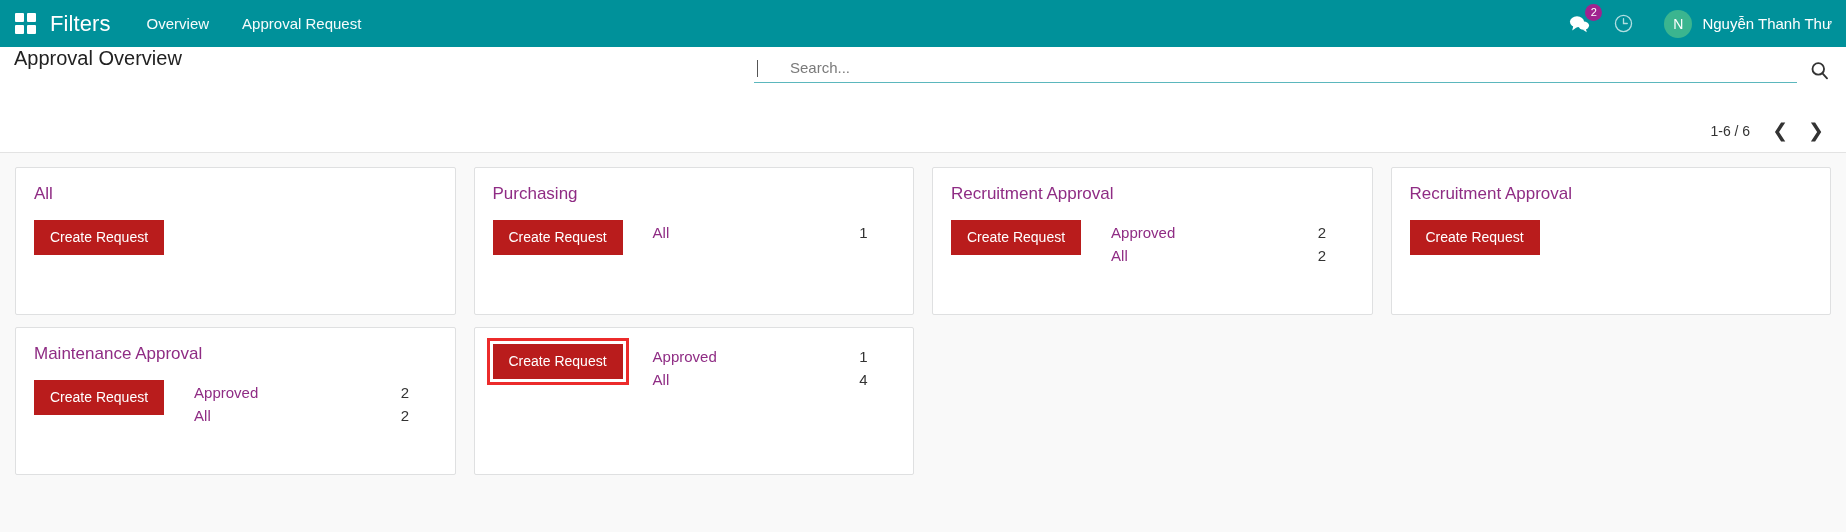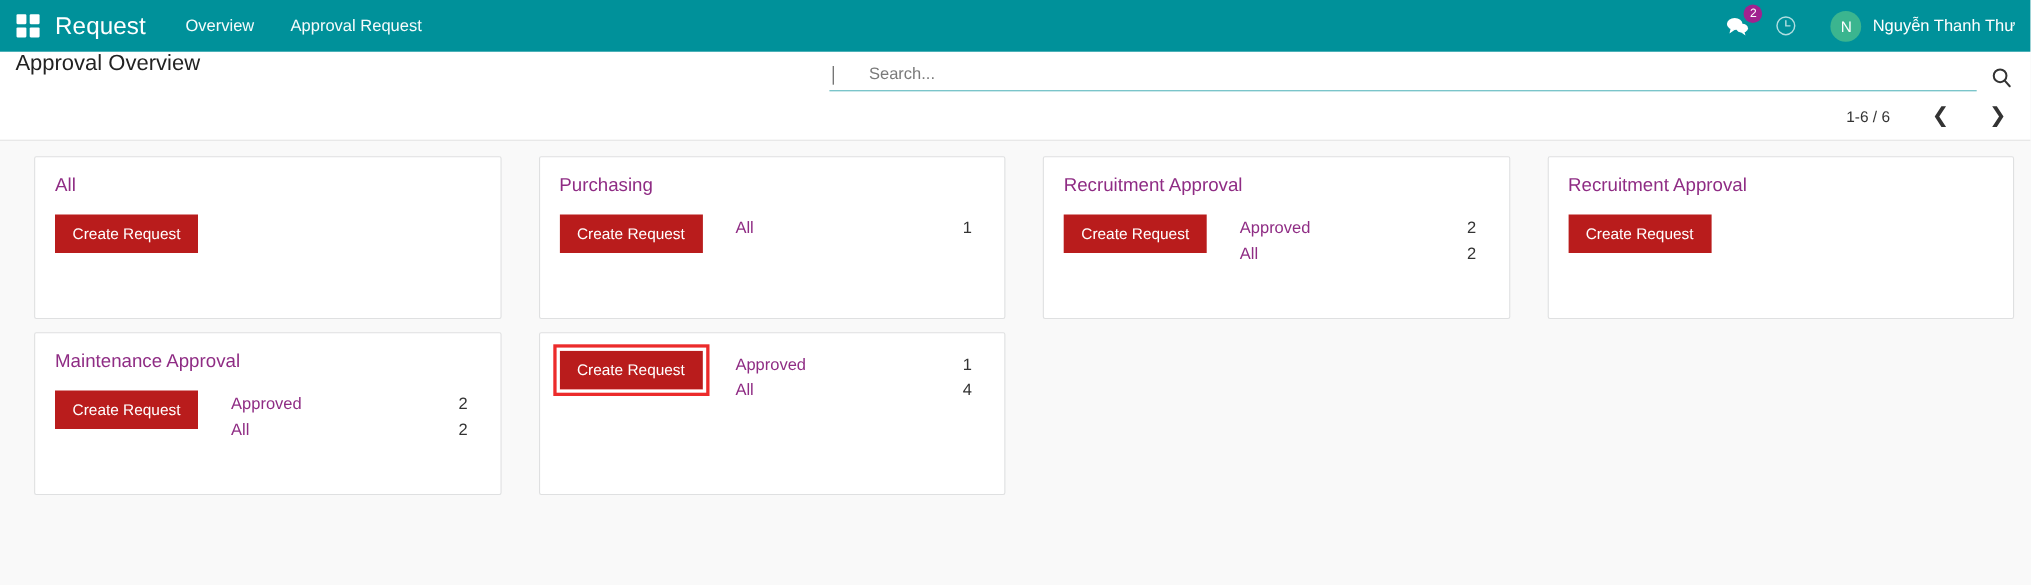--- a/index.html
+++ b/index.html
@@ -206,21 +206,22 @@
     font-size: 14px;
     color: #222;
     padding: 7px 13px;
     cursor: pointer;
     white-space: nowrap;
   }
   .pager {
     margin-left: auto;
     display: flex;
     align-items: center;
-    gap: 20px;
+    gap: 4px;
+    margin-top: 25px;
   }
   .pager-count {
     font-size: 14px;
     color: #333;
     margin-right: 10px;
     white-space: nowrap;
   }
   .pager-btn {
     background: none;
     border: none;
@@ -246,21 +247,20 @@
     width: 25%;
     padding: 6px 9px;
   }
   .kcard {
     background: #ffffff;
     border: 1px solid #dfe0e1;
     border-radius: 2px;
     min-height: 148px;
     padding: 16px 18px 14px 18px;
     position: relative;
-    margin-left: 16px;
   }
   .kcard-title {
     font-size: 17px;
     color: #8f2c84;
     font-weight: 400;
     margin-bottom: 16px;
     white-space: nowrap;
     overflow: hidden;
     text-overflow: ellipsis;
     cursor: pointer;
@@ -308,21 +308,21 @@
 </head>
 <body>
 
 <div class="navbar">
   <div class="apps-icon">
     <i></i>
     <i></i>
     <i></i>
     <i></i>
   </div>
-  <div class="brand">Request</div>
+  <div class="brand">Filters</div>
   <div class="nav-menu">
     <div class="nav-item">Overview</div>
     <div class="nav-item">Approval Request</div>
   </div>
 
   <div class="nav-right">
     <div class="msg-wrap">
       <svg width="23" height="23" viewBox="0 0 24 24" fill="#ffffff" aria-hidden="true">
         <ellipse cx="9.4" cy="10.2" rx="7.4" ry="5.7"></ellipse>
         <path d="M5.6 14.2 L4.4 19.2 L9.6 15.6 Z"></path>

